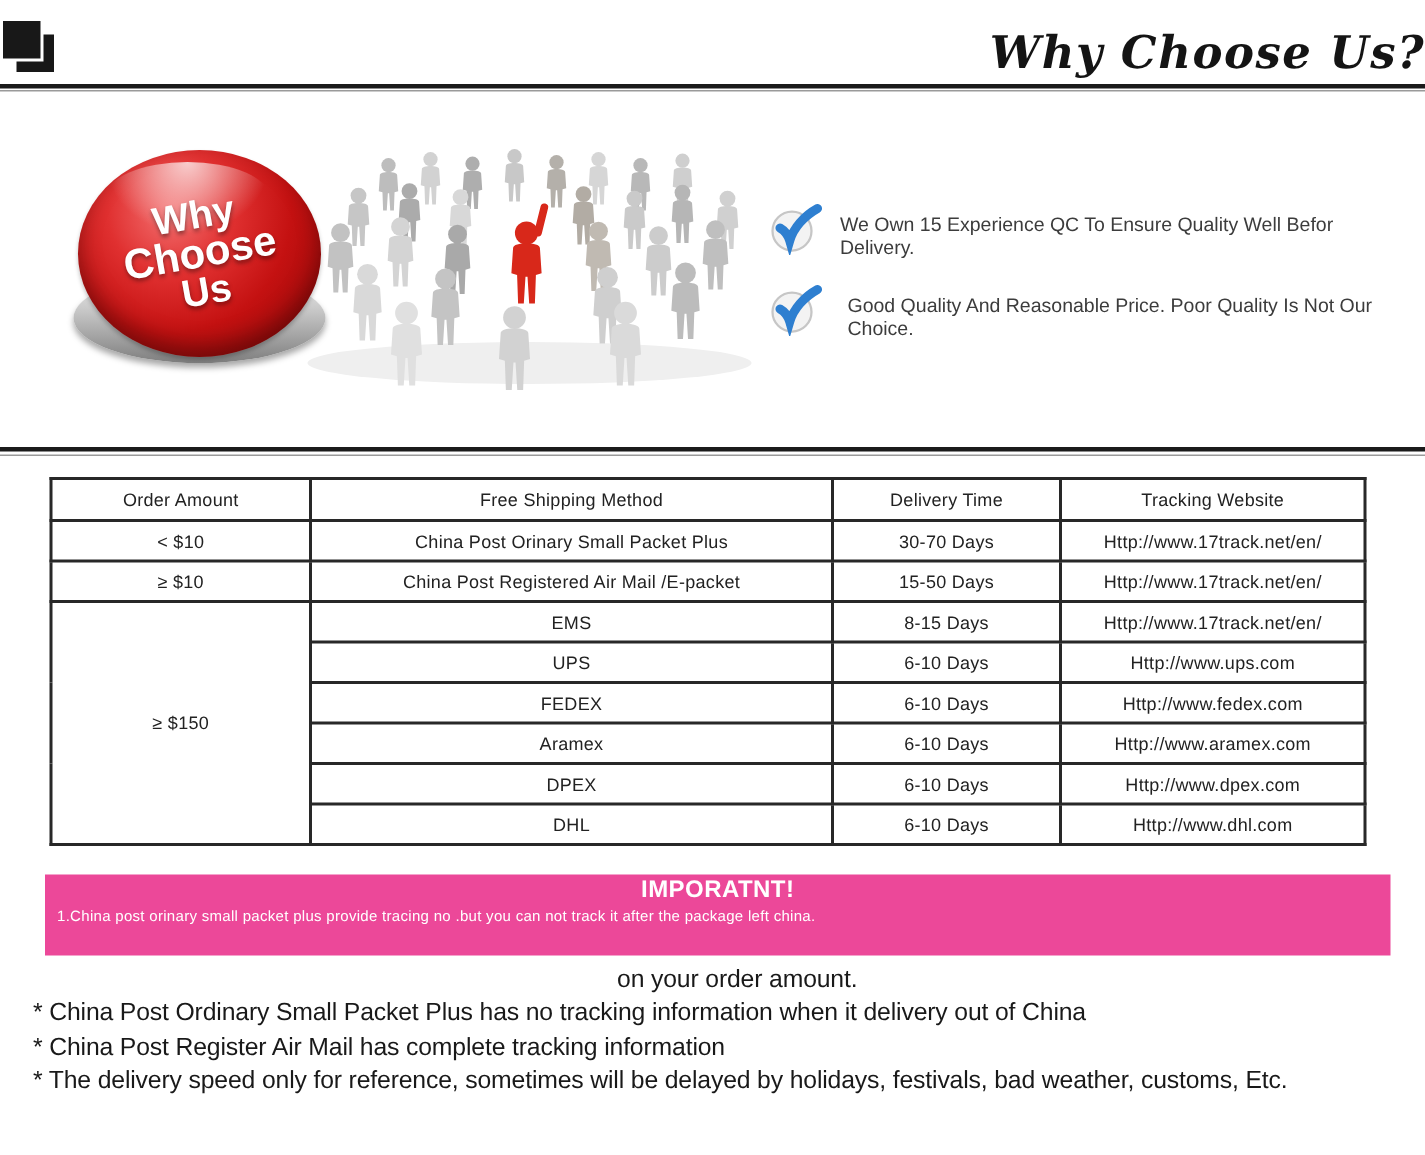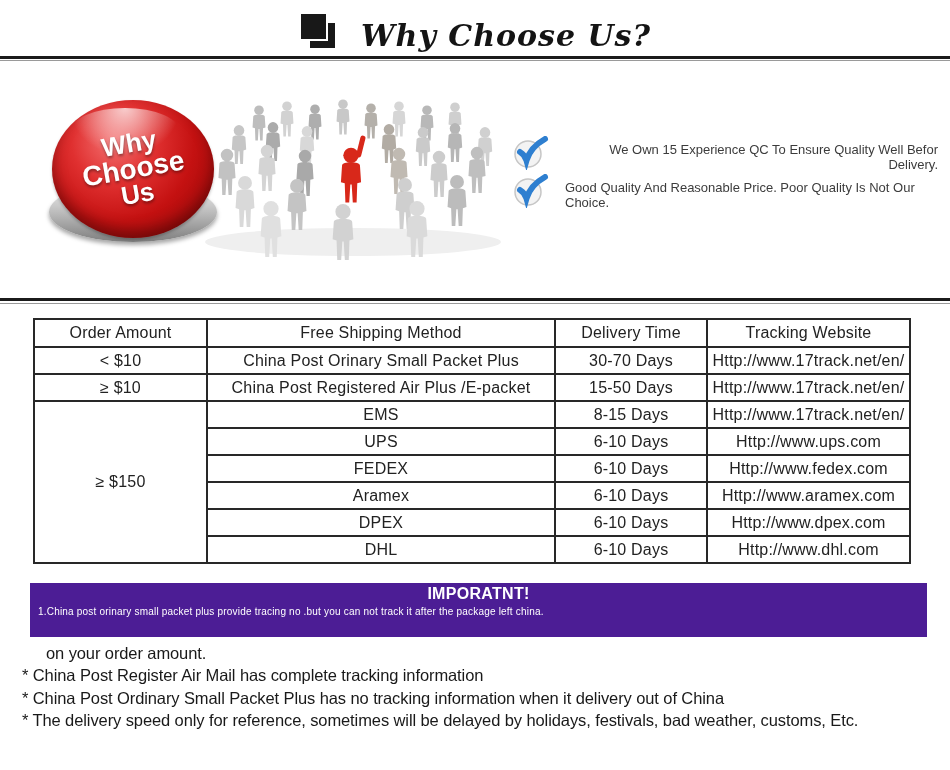--- a/index.html
+++ b/index.html
@@ -1,21 +1,21 @@
 <!DOCTYPE html>
 <html><head>
 <meta charset="utf-8">
 <style>
   * { margin:0; padding:0; box-sizing:border-box; }
   html,body { width:950px; height:770px; background:#fff; overflow:hidden; }
   body { font-family:"Liberation Sans", sans-serif; color:#1c1c1c; }
   .page { position:relative; width:950px; height:770px; background:#fff; }
 
   
-  .sec-header { position:absolute; left:0; width:100%; display:flex; justify-content:center; align-items:center; gap:20px; }
+  .sec-header { position:absolute; left:0; width:100%; display:flex; justify-content:space-between; align-items:center; gap:20px; }
   .sec-title { font-family:"DejaVu Serif", serif; font-style:italic; font-weight:bold; font-size:30px; color:#141414; letter-spacing:1px; }
   .sq-icon { position:relative; width:42px; height:42px; flex:0 0 42px; }
   .sq-fill { position:absolute; left:2px; top:0; width:25px; height:25px; background:#181818; }
   .sq-angle { position:absolute; left:11px; top:9px; width:25px; height:25px; border-right:7px solid #181818; border-bottom:7px solid #181818; }
   .rule { position:absolute; left:0; width:950px; background:#1b1b1b; }
   .rule-thin-under { position:absolute; left:0; width:950px; height:1px; background:#9a9a9a; }
 
   
   .btn-wrap { position:absolute; left:46px; top:100px; width:176px; height:148px; }
   .btn-base { position:absolute; left:3px; top:82px; width:168px; height:60px; border-radius:50%;
@@ -33,31 +33,31 @@
   .crowd { position:absolute; left:193px; top:82px; width:312px; height:180px; }
 
   .bullets { position:absolute; left:512px; top:92px; width:432px; height:150px; }
   .b-item { position:absolute; left:0; display:flex; align-items:flex-start; gap:10px; }
   .b-item .chk { flex:0 0 38px; margin-top:-6px; }
   .b-text { font-size:13px; line-height:15px; color:#3c3c3c; width:378px; }
 
   
   .ship-table { position:absolute; left:33px; top:318px; border-collapse:collapse; }
   .ship-table th, .ship-table td { border:2px solid #282828; text-align:center; vertical-align:middle;
-      font-size:16px; font-weight:normal; color:#222; height:27px; padding:0 4px; letter-spacing:.2px; }
+      font-size:12px; font-weight:normal; color:#222; height:27px; padding:0 4px; letter-spacing:.2px; }
   .ship-table th { height:28px; }
 
   
-  .banner { position:absolute; left:30px; top:583px; width:897px; height:54px; background:#4c1d95; color:#fff; padding:2px 8px 0 8px; }
+  .banner { position:absolute; left:30px; top:583px; width:897px; height:54px; background:#ec4899; color:#fff; padding:2px 8px 0 8px; }
   .banner-title { text-align:center; font-weight:bold; font-size:16px; letter-spacing:.3px; }
   .banner-line { font-weight:normal; font-size:10px; line-height:17px; letter-spacing:.2px; }
 
   
   .foot { position:absolute; left:22px; top:642px; width:915px; font-size:16.5px; line-height:22.4px; color:#191919; letter-spacing:-.1px; }
-  .fn-indent { padding-left:24px; }
+  .fn-indent { padding-left:24px;text-align:center; }
 </style>
 </head>
 <body>
 
 <div class="page">
 
   <div class="sec-header" style="top:14px;">
     <div class="sq-icon">
       <div class="sq-fill"></div>
         <div class="sq-angle"></div>
@@ -120,28 +120,28 @@
     <use href="#prs" transform="translate(104,127) scale(1.05)" fill="#c4c4c4"></use>
     <use href="#prs" transform="translate(212,126) scale(1.05)" fill="#cfcfcf"></use>
     <use href="#prs" transform="translate(264,123) scale(1.05)" fill="#bcbcbc"></use>
 
     <use href="#prs" transform="translate(78,152) scale(1.15)" fill="#e0e0e0"></use>
     <use href="#prs" transform="translate(150,155) scale(1.15)" fill="#d2d2d2"></use>
     <use href="#prs" transform="translate(224,152) scale(1.15)" fill="#dadada"></use>
   </svg>
 
   <div class="bullets">
-    <div class="b-item" style="top:50px;text-align:right;">
+    <div class="b-item" style="top:50px;">
       <svg class="chk" width="38" height="34" viewBox="0 0 38 34">
         <circle cx="16" cy="18" r="13" fill="#f3f3f3" stroke="#c6c6c6" stroke-width="1.5"></circle>
         <path d="M8 16 c3.5 2 5.5 5 6.5 8.5 C17 16 24 8 33 3" stroke="#2e7fd0" stroke-width="6" fill="none" stroke-linecap="round"></path>
       </svg>
       <div class="b-text">We Own 15 Experience QC To Ensure Quality Well Befor Delivery.</div>
     </div>
-    <div class="b-item" style="top:88px;gap:15px;">
+    <div class="b-item" style="top:104px;gap:15px;">
       <svg class="chk" width="38" height="34" viewBox="0 0 38 34">
         <circle cx="16" cy="18" r="13" fill="#f3f3f3" stroke="#c6c6c6" stroke-width="1.5"></circle>
         <path d="M8 16 c3.5 2 5.5 5 6.5 8.5 C17 16 24 8 33 3" stroke="#2e7fd0" stroke-width="6" fill="none" stroke-linecap="round"></path>
       </svg>
       <div class="b-text">Good Quality And Reasonable Price. Poor Quality Is Not Our Choice.</div>
     </div>
   </div>
 
   <div class="rule" style="top:298px; height:3px;"></div>
   <div class="rule-thin-under" style="top:303px;"></div>
@@ -161,21 +161,21 @@
       <th>Tracking Website</th>
     </tr>
     <tr>
       <td>&lt; $10</td>
       <td>China Post Orinary Small Packet Plus</td>
       <td>30-70 Days</td>
       <td>Http://www.17track.net/en/</td>
     </tr>
     <tr>
       <td>≥ $10</td>
-      <td>China Post Registered Air Plus /E-packet</td>
+      <td>China Post Registered Air Mail /E-packet</td>
       <td>15-50 Days</td>
       <td>Http://www.17track.net/en/</td>
     </tr>
     <tr>
       <td rowspan="6">≥ $150</td>
       <td>EMS</td>
       <td>8-15 Days</td>
       <td>Http://www.17track.net/en/</td>
     </tr>
     <tr>
@@ -206,18 +206,18 @@
   </tbody>
     </table>
 
   <div class="banner">
     <div class="banner-title">IMPORATNT!</div>
     <div class="banner-line">1.China post orinary small packet plus provide tracing no .but you can not track it after the package left china.</div>
   </div>
 
   <div class="foot">
     <div class="fn-indent">on your order amount.</div>
+    <div>* China Post Ordinary Small Packet Plus has no tracking information when it delivery out of China</div>
     <div>* China Post Register Air Mail has complete tracking information</div>
-    <div>* China Post Ordinary Small Packet Plus has no tracking information when it delivery out of China</div>
     <div>* The delivery speed only for reference, sometimes will be delayed by holidays, festivals, bad weather, customs, Etc.</div>
   </div>
 
 </div>
 
 </body></html>

